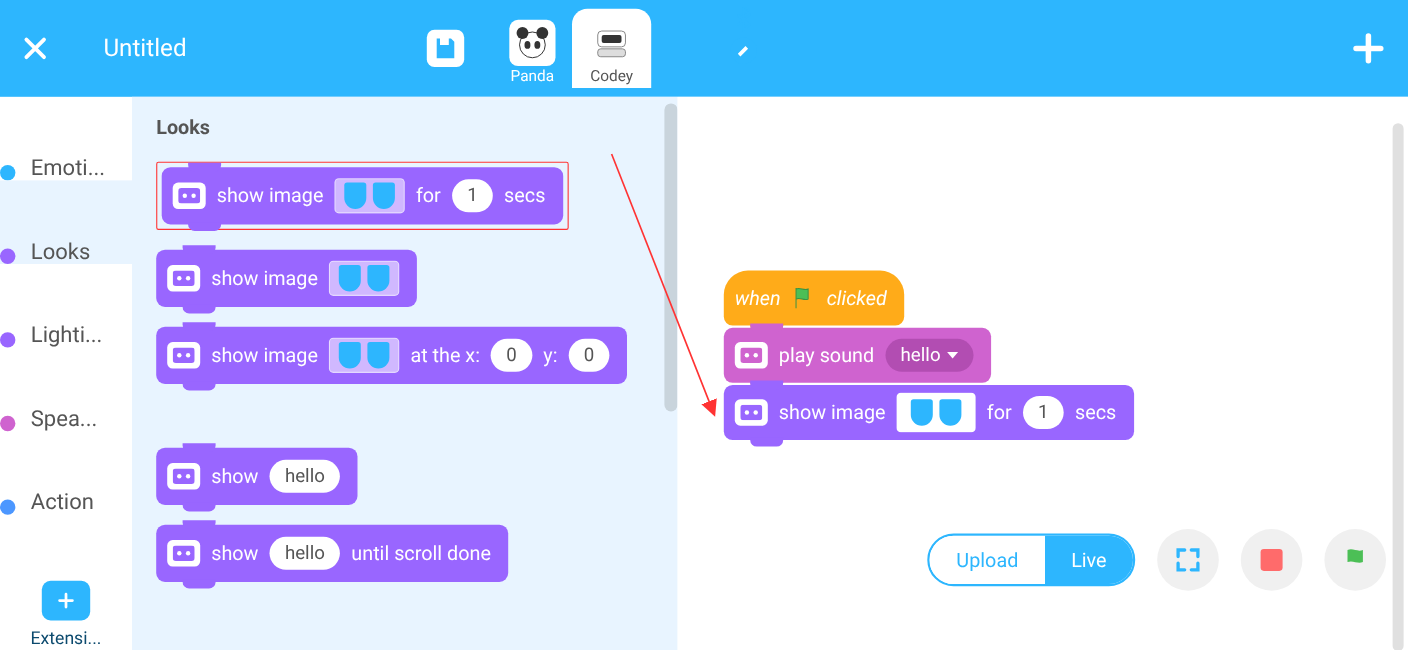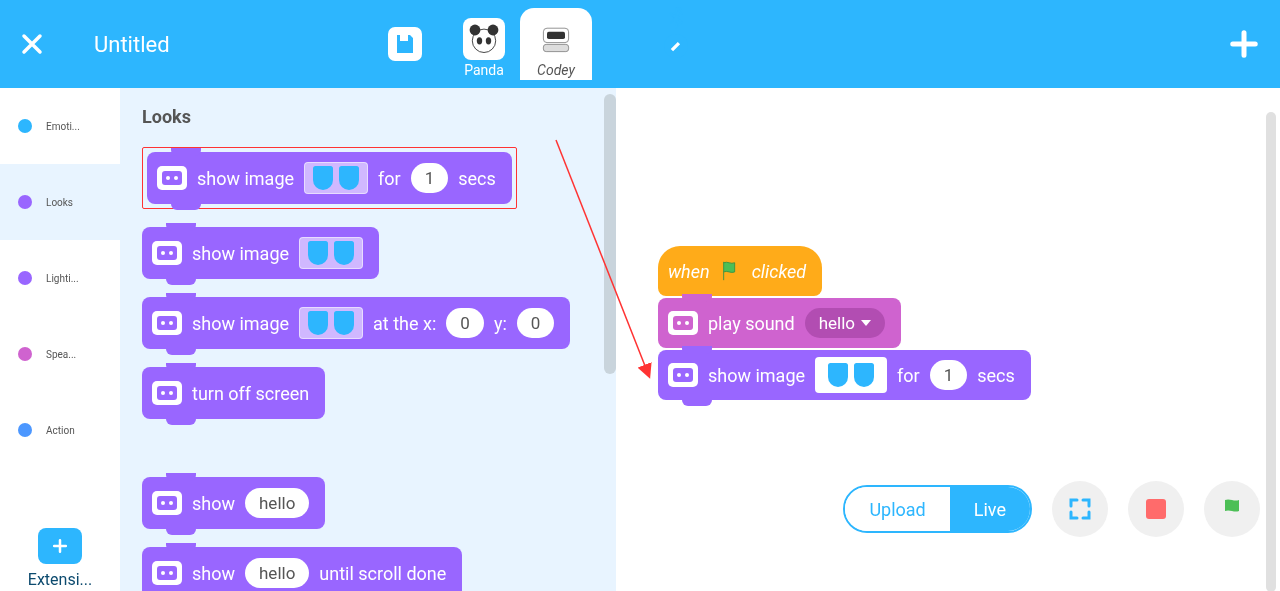--- a/index.html
+++ b/index.html
@@ -9,34 +9,34 @@
     .header { height: 88px; background: #2DB6FE; display: flex; align-items: center; padding: 0 14px; position: relative; }
     .close-btn { width: 36px; height: 36px; display: flex; align-items: center; justify-content: center; cursor: pointer; }
     .close-btn svg { width: 24px; height: 24px; }
     .title { color: #fff; font-size: 22px; font-weight: 400; margin-left: 44px; }
     .save-btn { width: 34px; height: 34px; background: #fff; border-radius: 7px; display: flex; align-items: center; justify-content: center; margin-left: auto; cursor: pointer; position: absolute; left: 388px; }
     .save-btn svg { width: 24px; height: 24px; }
     .device-tabs { position: absolute; left: 448px; display: flex; align-items: flex-end; height: 72px; gap: 0; }
     .device-tab { width: 72px; height: 72px; display: flex; flex-direction: column; align-items: center; justify-content: flex-end; padding-bottom: 2px; cursor: pointer; position: relative; }
     .device-tab-icon { width: 42px; height: 42px; background: #fff; border-radius: 8px; display: flex; align-items: center; justify-content: center; }
     .device-tab-label { color: #fff; font-size: 14px; margin-top: 2px; }
-    .device-tab.active { background: #fff; border-radius: 14px 14px 0 0; font-style: italic; }
+    .device-tab.active { background: #fff; border-radius: 14px 14px 0 0; }
     .device-tab.active .device-tab-label { color: #555; }
     .device-badges { position: absolute; left: 664px; top: 6px; display: flex; flex-direction: column; gap: 4px; }
     .badge-bt { width: 24px; height: 24px; display: flex; align-items: center; justify-content: center; }
     .badge-edit { width: 24px; height: 24px; background: #2DB6FE; border-radius: 50%; display: flex; align-items: center; justify-content: center; }
     .add-btn { position: absolute; right: 14px; width: 44px; height: 44px; display: flex; align-items: center; justify-content: center; cursor: pointer; }
     .add-btn svg { width: 30px; height: 30px; }
 
     
     .main { display: flex; height: calc(591px - 72px); }
 
     
     .categories { width: 120px; background: #fff; display: flex; flex-direction: column; border-right: 0; }
-    .cat-item { height: 76px; display: flex; align-items: center; padding-left: 18px; gap: 14px; cursor: pointer; font-size: 10px; color: #555; }
+    .cat-item { height: 76px; display: flex; align-items: flex-end; padding-left: 0; gap: 14px; cursor: pointer; font-size: 20px; color: #555; }
     .cat-item.active { background: #E8F4FF; }
     .cat-dot { width: 14px; height: 14px; border-radius: 50%; flex-shrink: 0; }
     .cat-label { white-space: nowrap; overflow: hidden; text-overflow: ellipsis; }
     .ext-wrap { margin-top: auto; padding: 18px 10px; text-align: center; }
     .ext-btn { width: 44px; height: 36px; background: #2DB6FE; border-radius: 8px; display: flex; align-items: center; justify-content: center; margin: 0 auto 6px; cursor: pointer; }
     .ext-label { color: #0c4a6e; font-size: 16px; white-space: nowrap; overflow: hidden; text-overflow: ellipsis; }
 
     
     .palette { width: 496px; background: #E8F4FF; position: relative; padding: 18px 12px 0 22px; overflow: hidden; }
     .palette-title { font-size: 18px; font-weight: 700; color: #555; margin-bottom: 20px; }
@@ -229,30 +229,20 @@
         <div class="img-slot">
             <div class="dot-shape"></div>
             <div class="dot-shape"></div>
           </div>
         <span>at the x:</span>
         <div class="pill">0</div>
         <span>y:</span>
         <div class="pill">0</div>
       </div>
 
-      <div class="block looks">
-        <div class="block-icon">
-            <svg viewBox="0 0 20 14">
-              <rect width="20" height="14" rx="3" fill="#9966FF"></rect>
-              <circle cx="6" cy="7" r="2" fill="#fff"></circle>
-              <circle cx="14" cy="7" r="2" fill="#fff"></circle>
-            </svg>
-          </div>
-        <span>turn off screen</span>
-      </div>
 
       <div style="height:22px"></div>
 
       <div class="block looks">
         <div class="block-icon">
             <svg viewBox="0 0 20 14">
               <rect width="20" height="14" rx="3" fill="#9966FF"></rect>
               <circle cx="6" cy="7" r="2" fill="#fff"></circle>
               <circle cx="14" cy="7" r="2" fill="#fff"></circle>
             </svg>

